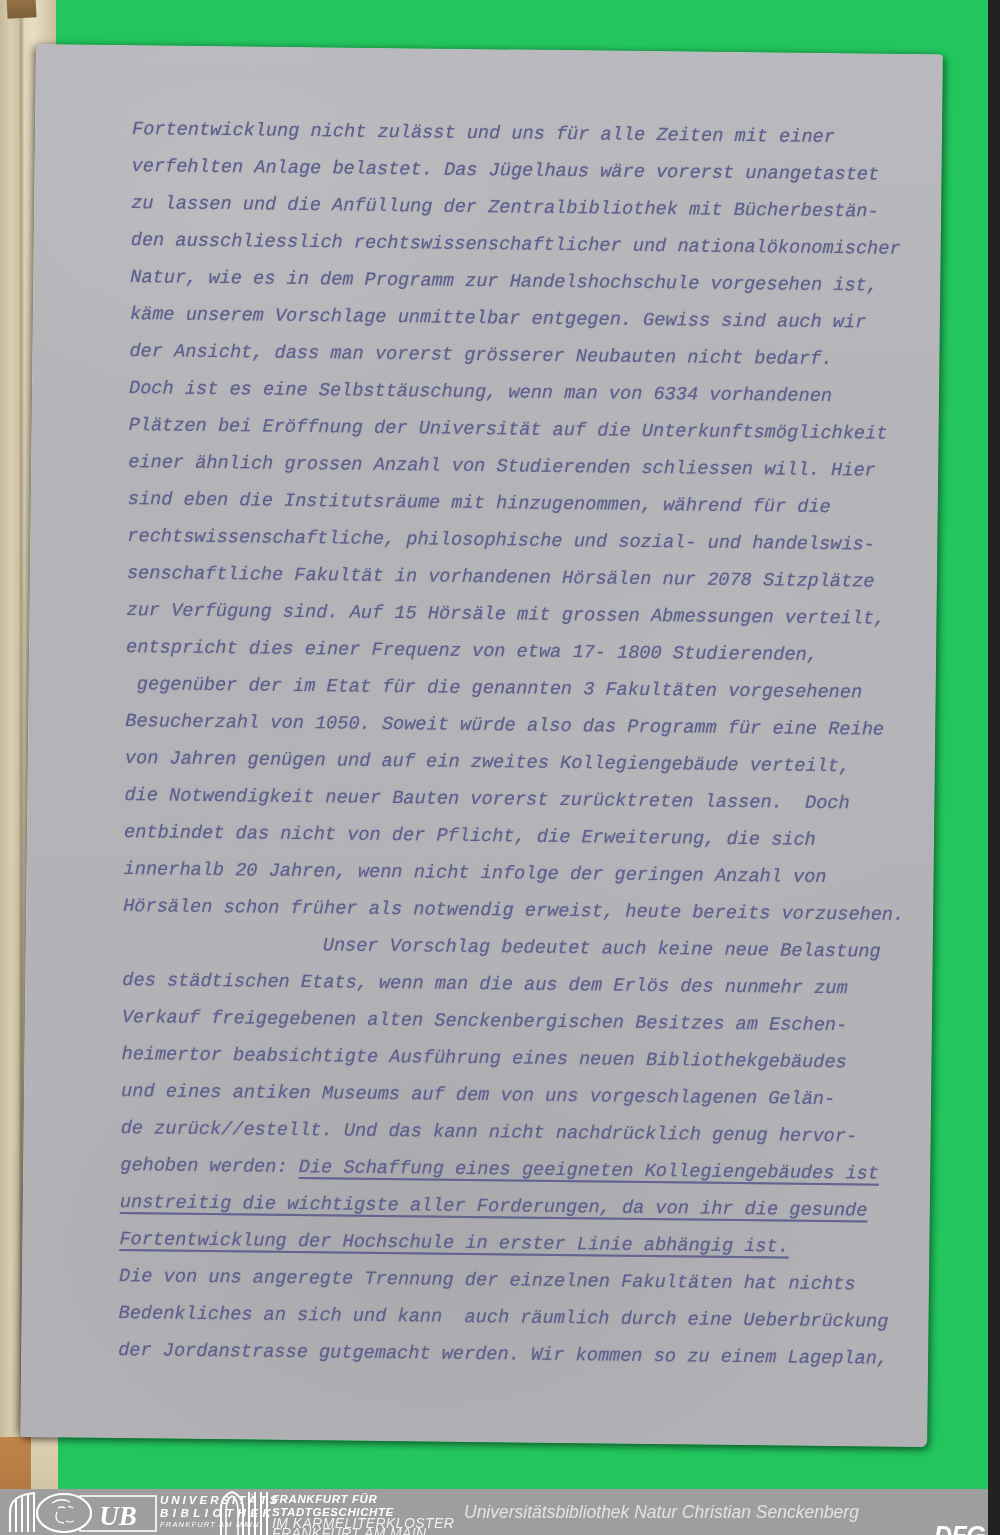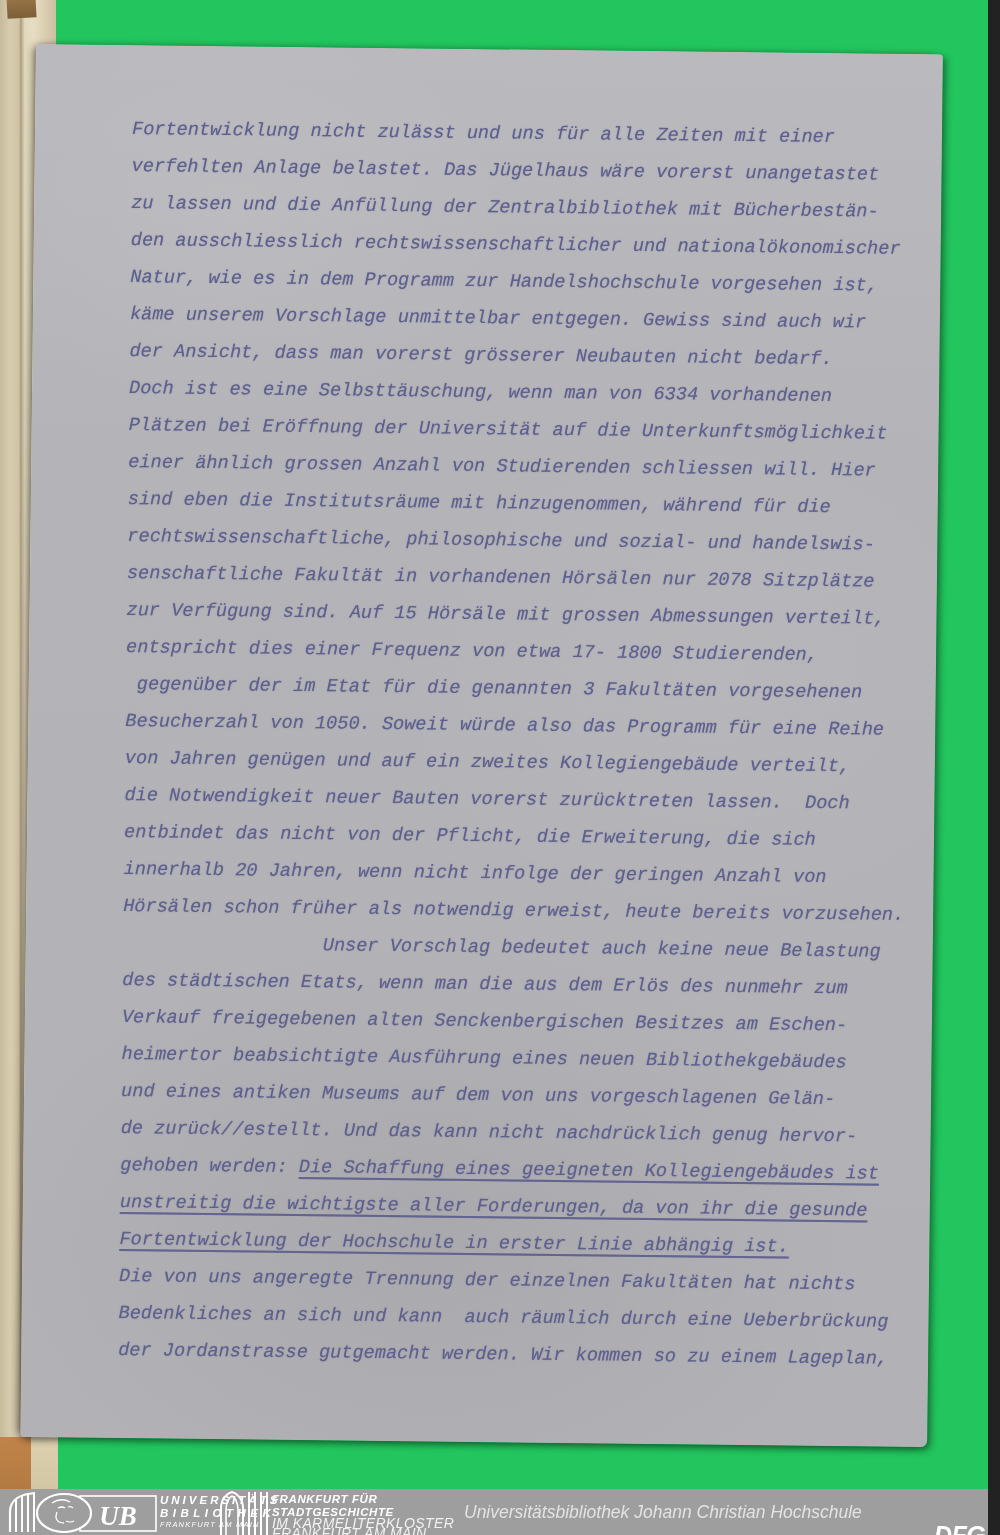--- a/index.html
+++ b/index.html
@@ -127,17 +127,17 @@
       <line class="st" x1="43" y1="2" x2="43" y2="45" stroke-width="2"></line>
       <line class="st" x1="49" y1="2" x2="49" y2="45" stroke-width="2"></line>
     </svg>
     <div class="inst-text">
       <div class="big">FRANKFURT FÜR</div>
       <div class="big">STADTGESCHICHTE</div>
       <div class="small">IM KARMELITERKLOSTER</div>
       <div class="small">FRANKFURT AM MAIN</div>
     </div>
 
-    <div class="senckenberg">Universitätsbibliothek Johann Christian Hochschule</div>
+    <div class="senckenberg">Universitätsbibliothek Natur Christian Senckenberg</div>
 
     <div class="dfg">DFG</div>
   </div>
 </div>
 
 </body></html>

